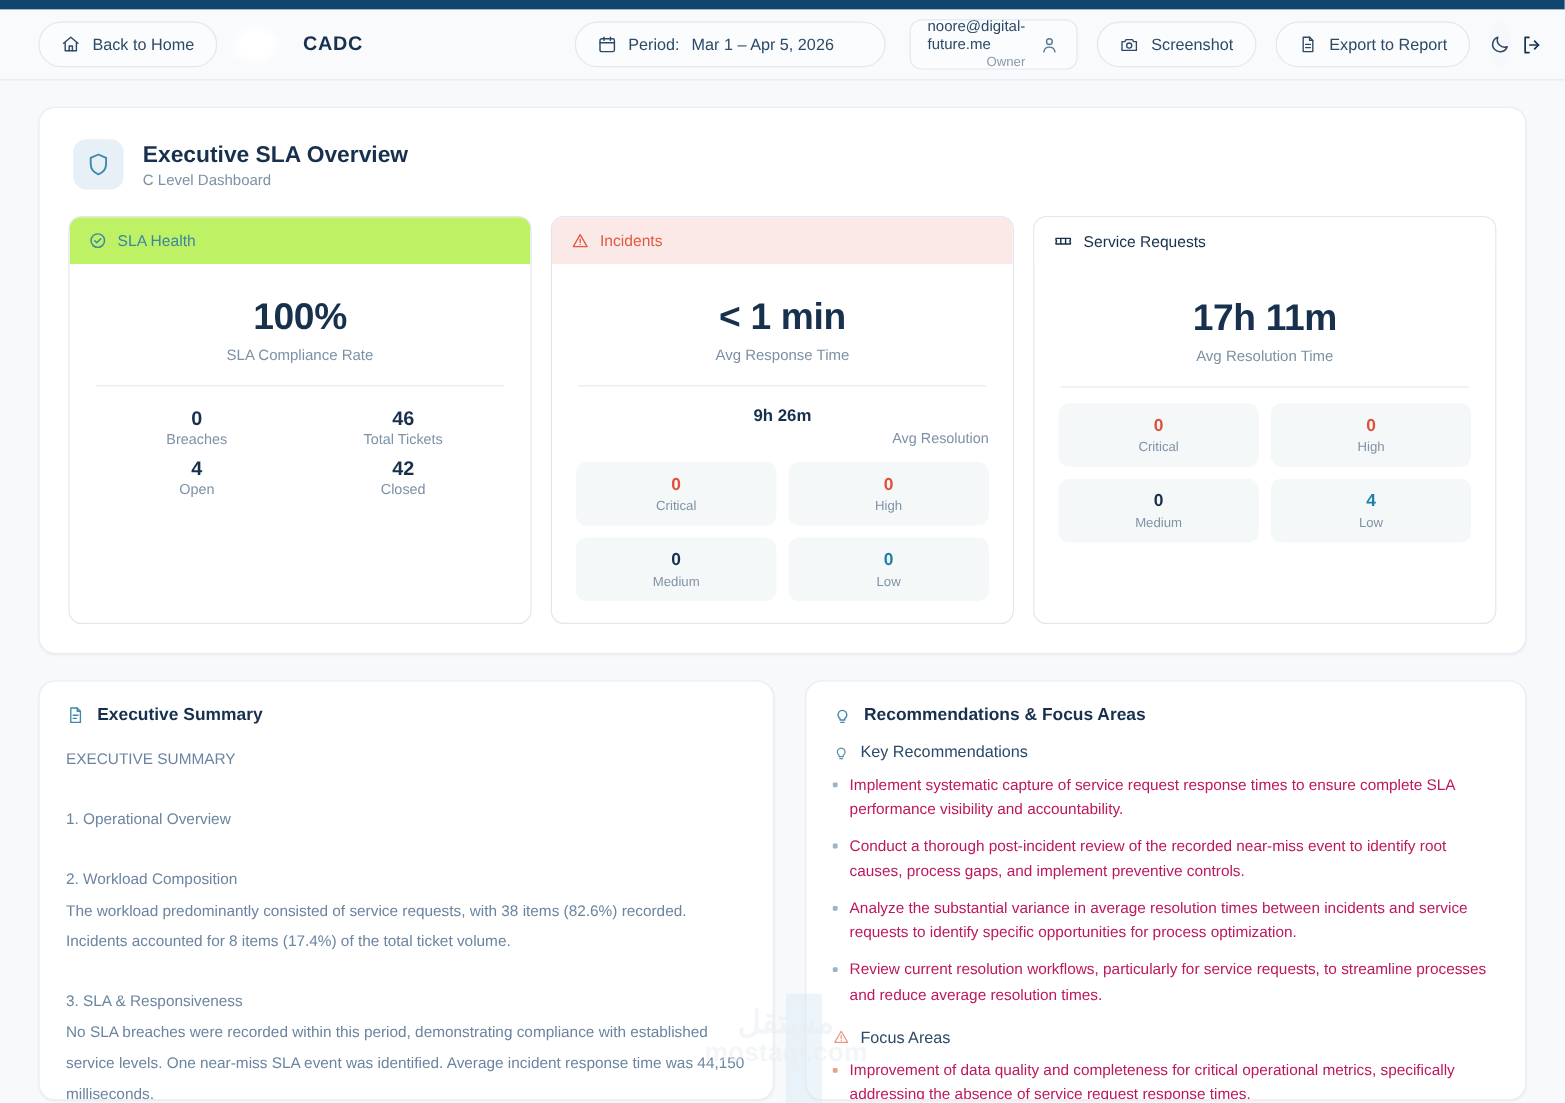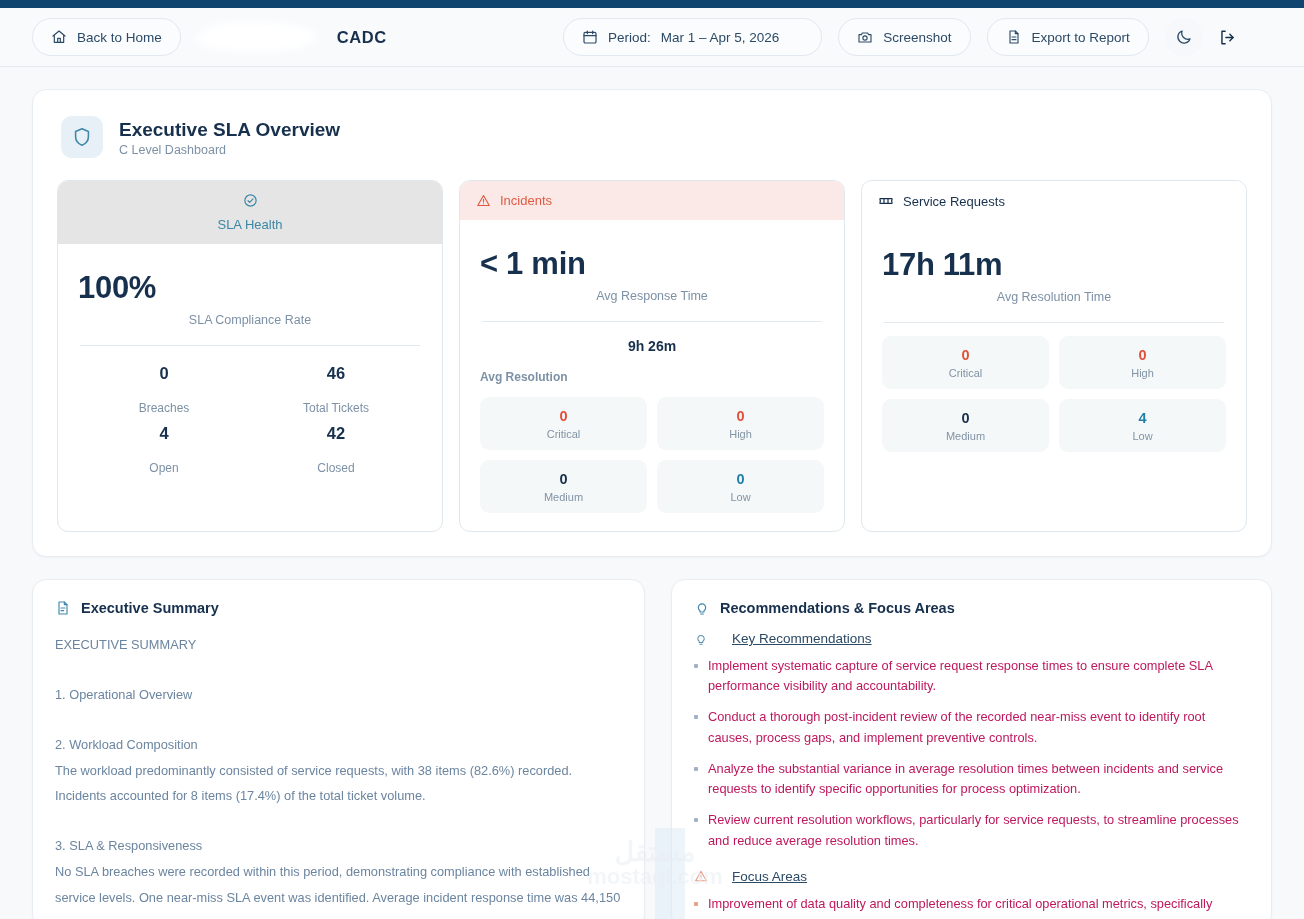--- a/index.html
+++ b/index.html
@@ -70,57 +70,57 @@
     width: 42px; height: 42px; border-radius: 11px; background: #e6f0f6;
     display: flex; align-items: center; justify-content: center; color: #3f87ab;
   }
   .ov-title { font-size: 19px; font-weight: bold; color: #17304d; line-height: 1.35; }
   .ov-sub { font-size: 12.5px; color: #7d91a6; margin-top: 1px; }
 
   .cards { display: grid; grid-template-columns: 1fr 1fr 1fr; gap: 16px; }
   .card { border: 1px solid #dfe8ee; border-radius: 11px; overflow: hidden; background: #fff;
           display: flex; flex-direction: column; min-height: 318px; }
   .card-head { display: flex; align-items: center; gap: 9px; padding: 12px 16px; font-size: 13px; }
-  .head-teal { background: #e5e5e5; color: #3b87a4; flex-direction: column; }
+  .head-teal { background: #bef264; color: #3b87a4; }
   .head-red  { background: #fbe9e7; color: #e05a42; }
   .head-plain{ background: #ffffff; color: #17304d; }
   .card-body { padding: 26px 20px 18px 20px; flex: 1; display: flex; flex-direction: column; }
 
-  .big-value { font-size: 31px; font-weight: bold; color: #17304d; letter-spacing: -.3px; }
+  .big-value { text-align: center; font-size: 31px; font-weight: bold; color: #17304d; letter-spacing: -.3px; }
   .big-label { text-align: center; font-size: 12.5px; color: #7d91a6; margin-top: 7px; }
   .divider { height: 1px; background: #e3eaef; margin: 18px 2px 0 2px; }
 
   .pair-grid { display: grid; grid-template-columns: 1fr 1fr; row-gap: 9px; margin-top: 18px; }
   .pair { text-align: center; }
   .pair-num { font-size: 16.5px; font-weight: bold; color: #17304d; }
-  .pair-lbl { font-size: 12px; color: #7d91a6; margin-top: 18px; }
+  .pair-lbl { font-size: 12px; color: #7d91a6; margin-top: 0; }
 
   .mid-value { text-align: center; font-size: 14px; font-weight: bold; color: #17304d; margin-top: 16px; }
-  .mid-label { text-align: left; font-size: 12px; color: #7d91a6; margin-top: 16px; font-weight: bold; }
+  .mid-label { text-align: right; font-size: 12px; color: #7d91a6; margin-top: 4px; }
 
   .sev-grid { display: grid; grid-template-columns: 1fr 1fr; gap: 10px; margin-top: 13px; }
   .sev {
     background: #f5f8f8; border-radius: 9px; padding: 11px 6px 10px 6px; text-align: center;
   }
   .sev-num { font-size: 14.5px; font-weight: bold; }
   .sev-lbl { font-size: 11px; color: #8193a6; margin-top: 4px; }
   .c-red { color: #e0503a; }
   .c-dark{ color: #17304d; }
   .c-blue{ color: #1f7fa8; }
 
   
   .bottom { display: grid; grid-template-columns: 613px 1fr; gap: 26px; margin-top: 22px; }
   .sec-head { display: flex; align-items: center; gap: 10px; font-size: 14.5px; font-weight: bold; color: #17304d; }
   .summary { padding: 20px 22px 10px 22px; height: 350px; overflow: hidden; position: relative; }
   .sum-body { margin-top: 16px; font-size: 12.8px; color: #6b85a0; line-height: 2.02; }
   .sum-body p { margin: 0; }
   .sum-gap { height: 24px; }
 
   .recs { padding: 20px 22px 10px 22px; height: 350px; overflow: hidden; }
-  .sub-head { display: flex; align-items: center; gap: 24px; font-size: 13.5px; color: #2c4a66; margin-top: 15px; text-decoration: underline; }
+  .sub-head { display: flex; align-items: center; gap: 9px; font-size: 13.5px; color: #2c4a66; margin-top: 15px; }
   .sub-head.focus { color: #2c4a66; margin-top: 18px; }
   .bullets { margin-top: 10px; display: flex; flex-direction: column; gap: 11px; }
   .bullet { display: flex; gap: 10px; font-size: 12.8px; color: #be185d; line-height: 1.58; }
   .dot { width: 4px; height: 4px; border-radius: 1px; background: #9fb2c6; flex: none; margin-top: 8px; }
   .dot.orange { background: #e8a28c; }
 
   
   .wm {
     position: absolute; left: 575px; top: 836px; width: 160px; height: 70px;
     pointer-events: none; opacity: .5; z-index: 5;
@@ -162,20 +162,32 @@
     </span>
     <span>Period:</span>
     <span>Mar 1 – Apr 5, 2026</span>
     <span class="icn">
       <svg width="14" height="14" viewBox="0 0 24 24" fill="none" stroke="#5b7governorate" stroke-width="2" stroke-linecap="round" stroke-linejoin="round">
           <path d="M6 9l6 6 6-6"></path>
         </svg>
     </span>
   </div>
 
+  <div class="user-pill">
+    <div class="user-lines">
+      <div class="user-email">noore@digital-future.me</div>
+      <div class="user-role">Owner</div>
+    </div>
+    <span class="icn">
+      <svg width="17" height="17" viewBox="0 0 24 24" fill="none" stroke="#5b7690" stroke-width="1.7" stroke-linecap="round">
+          <circle cx="12" cy="8" r="3.4"></circle>
+          <path d="M5.5 20c.6-3.6 3.3-5.5 6.5-5.5s5.9 1.9 6.5 5.5"></path>
+        </svg>
+    </span>
+  </div>
 
   <div class="pill hdr-btn">
     <span class="icn">
       <svg width="16" height="16" viewBox="0 0 24 24" fill="none" stroke="#2c4a66" stroke-width="1.7" stroke-linecap="round" stroke-linejoin="round">
           <path d="M3 8.5h3.5L8 6h8l1.5 2.5H21v11H3z"></path>
           <circle cx="12" cy="13.5" r="3.2"></circle>
         </svg>
     </span>
     <span>Screenshot</span>
   </div>

